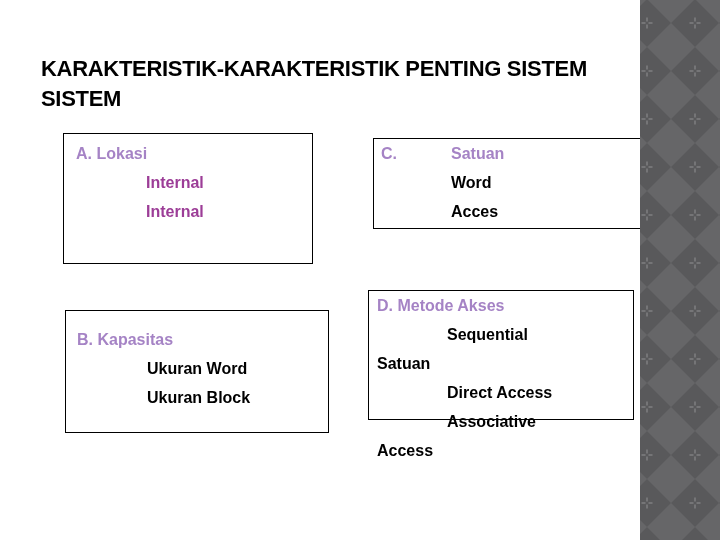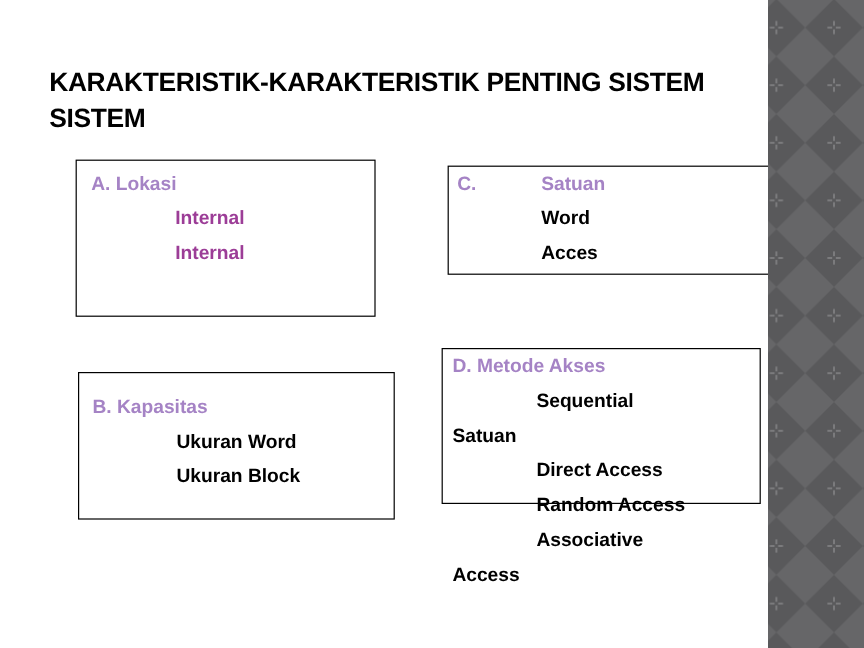--- a/index.html
+++ b/index.html
@@ -72,21 +72,20 @@
     <div class="line heading">B. Kapasitas</div>
     <div class="line item-black indent">Ukuran Word</div>
     <div class="line item-black indent">Ukuran Block</div>
   </div>
 
   <div class="txtbox box-d">
     <div class="line heading">D. Metode Akses</div>
     <div class="line item-black indent">Sequential</div>
     <div class="line item-black">Satuan</div>
     <div class="line item-black indent">Direct Access</div>
-    <div class="line item-black indent">Random Access</div>
     <div class="line item-black indent">Associative</div>
     <div class="line item-black">Access</div>
   </div>
 
   <div class="sidebar">
     <svg width="80" height="540" xmlns="http://www.w3.org/2000/svg">
       <defs>
         <pattern id="argyle" patternUnits="userSpaceOnUse" x="-17" y="-1" width="48" height="48">
           <rect width="48" height="48" fill="var(--sidebar-light)"></rect>
           <path d="M24 0 L48 24 L24 48 L0 24 Z" fill="var(--sidebar-dark)"></path>

